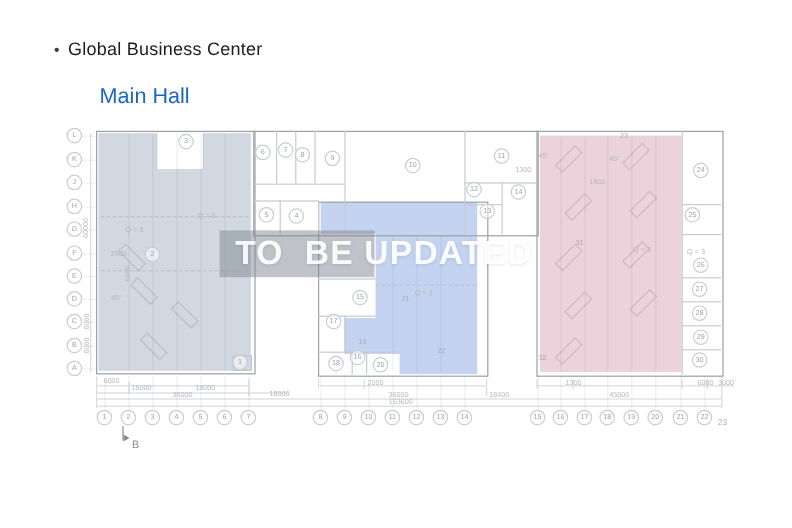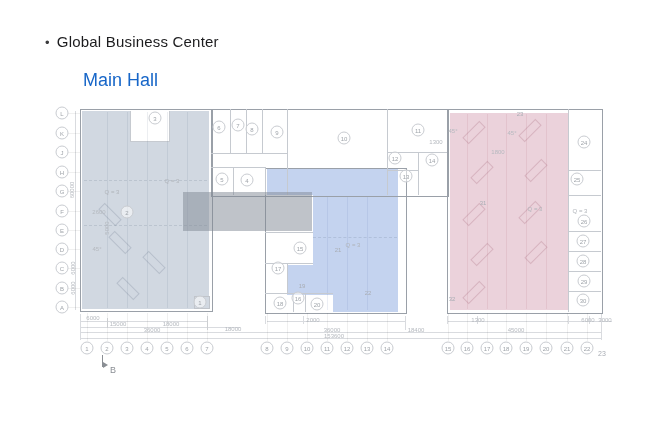--- a/index.html
+++ b/index.html
@@ -249,17 +249,18 @@
       <div class="abs dimtext" style="left: 99px; top: 212px;">2600</div>
       <div class="abs dimtext rot" style="left: 107px; top: 228px;">5000</div>
       <div class="abs dimtext" style="left: 498px; top: 152px;">1800</div>
       <div class="abs dimtext" style="left: 436px; top: 142px;">1300</div>
       <div class="abs dimtext" style="left: 453px; top: 131px;">45°</div>
       <div class="abs dimtext" style="left: 512px; top: 133px;">45°</div>
       <div class="abs dimtext" style="left: 97px; top: 249px;">45°</div>
     </div>
 
   <div class="abs" id="wm-box"></div>
+  <div class="abs" id="wm-text">TO  BE UPDATED</div>
 
   <div class="abs" id="sec-line"></div>
   <div class="abs" id="sec-arrow"></div>
   <div class="abs" id="sec-label">B</div>
 </div>
 
 </body></html>

